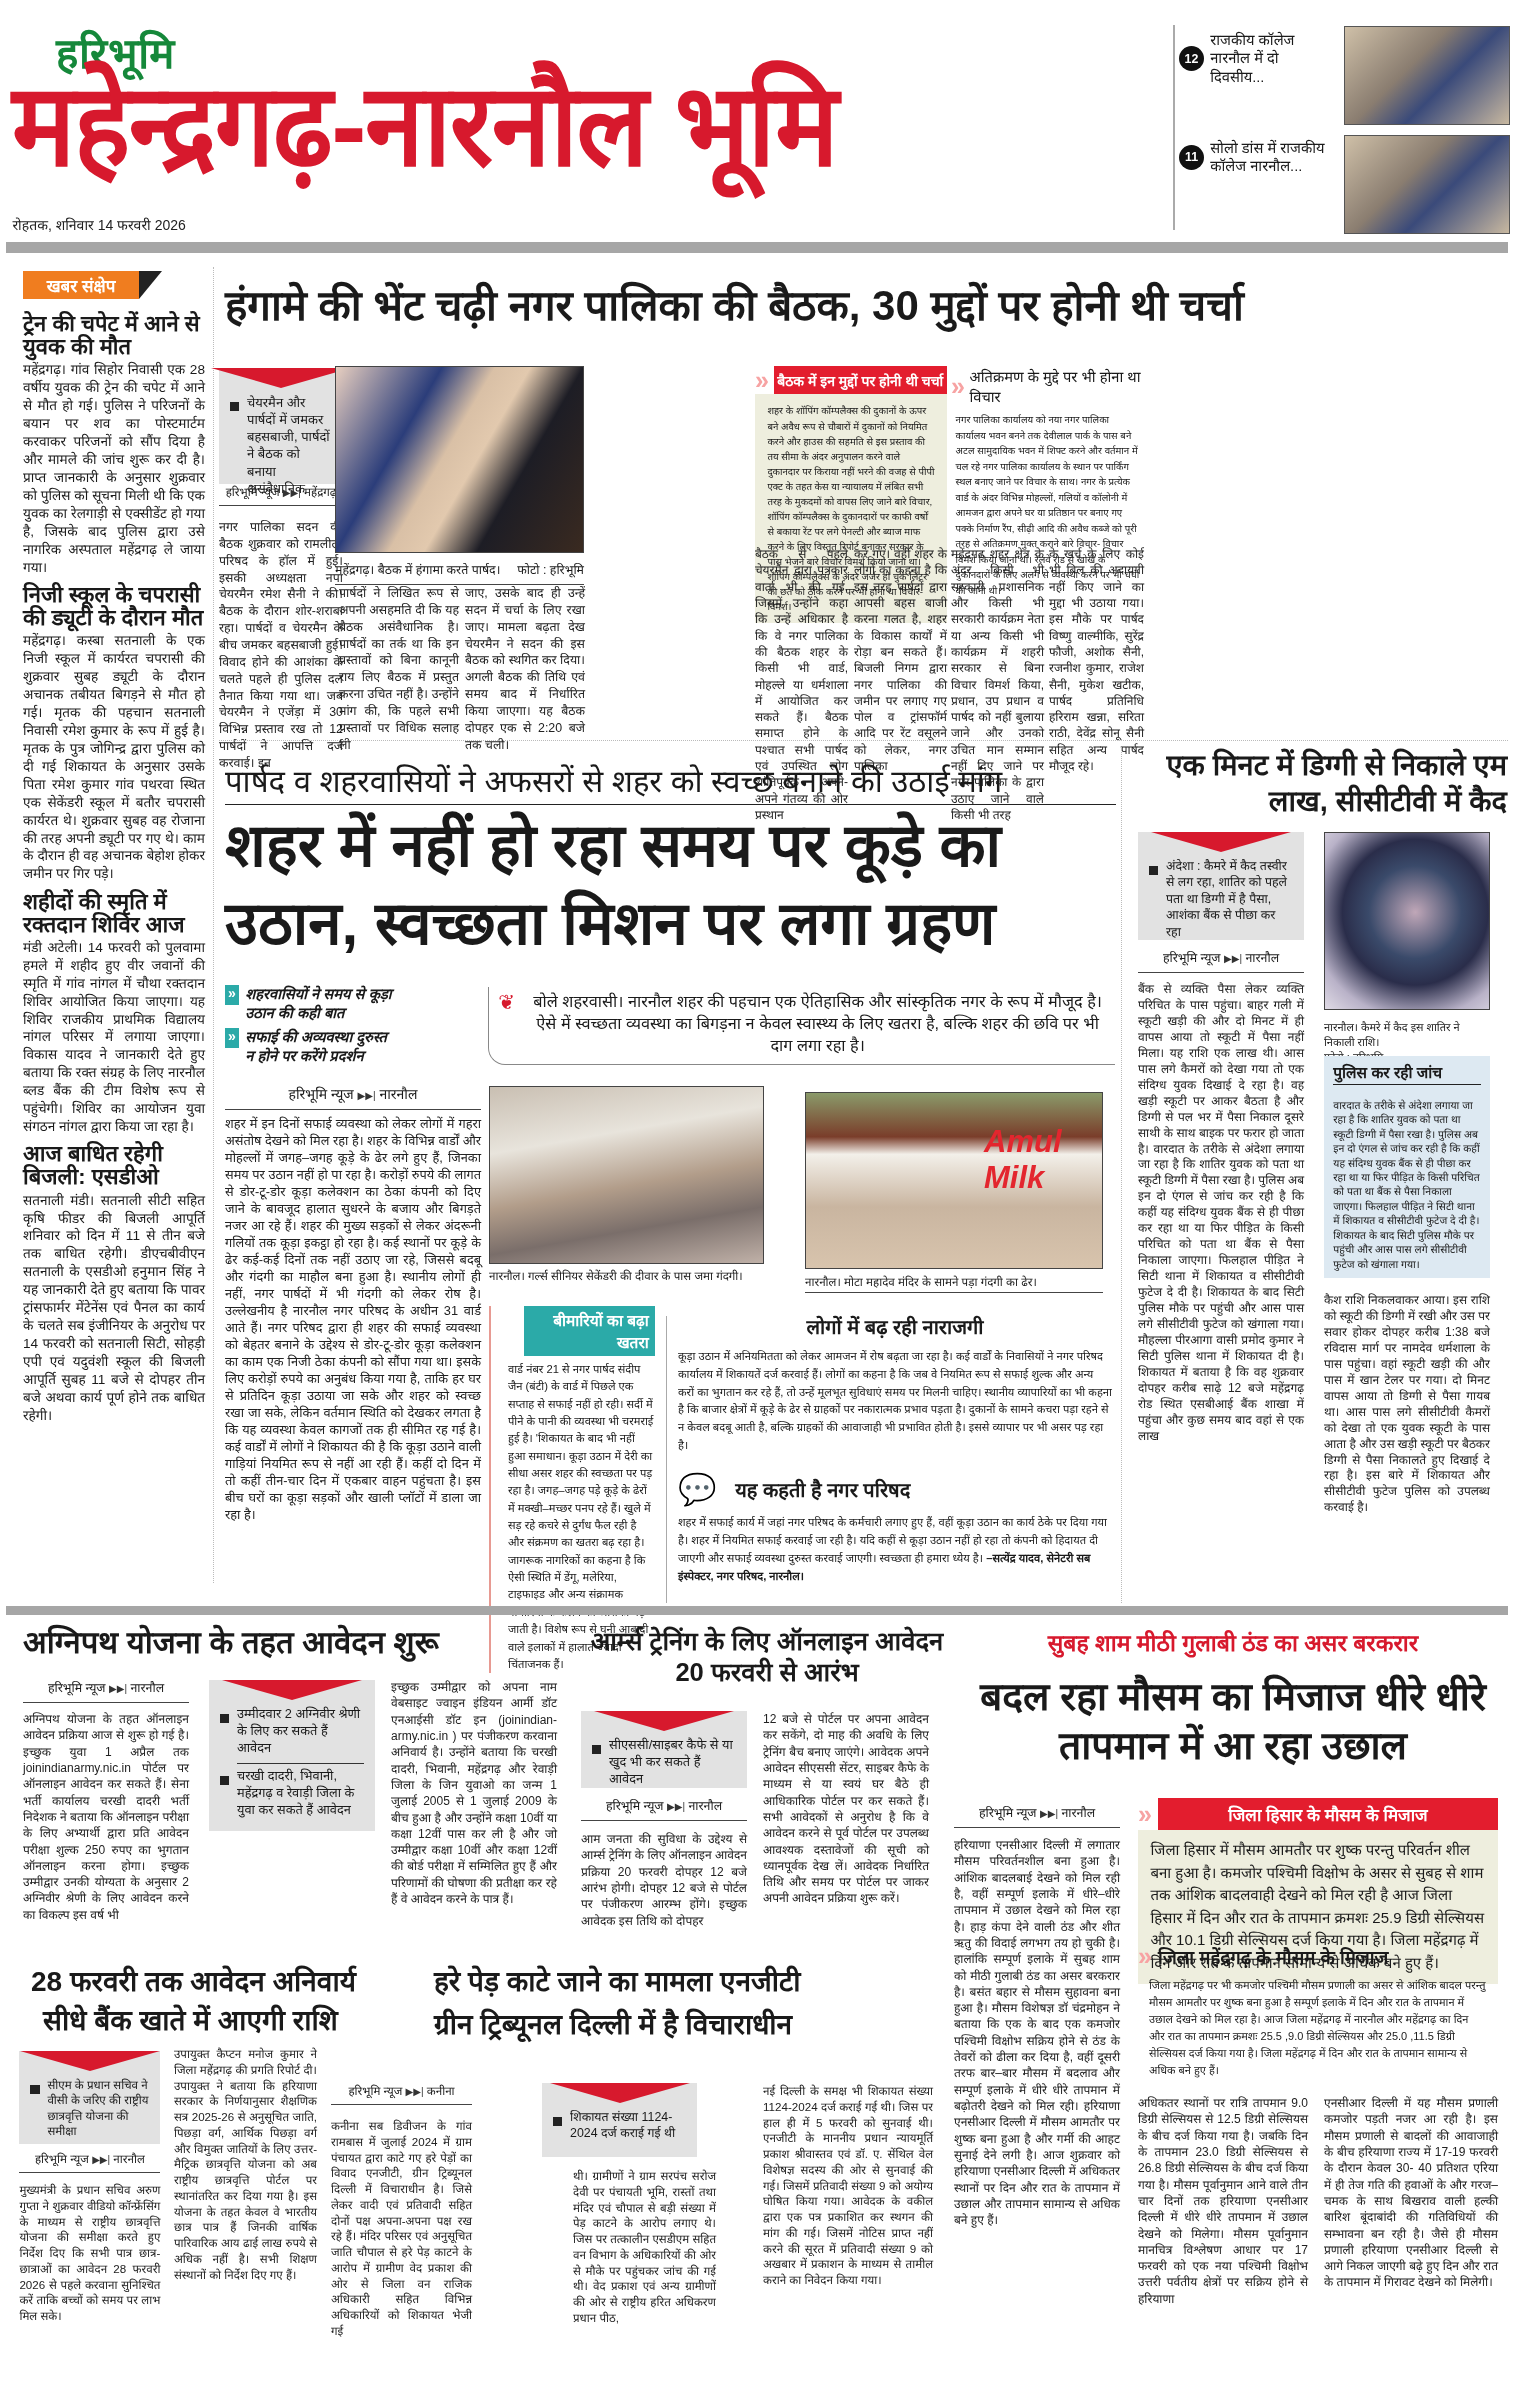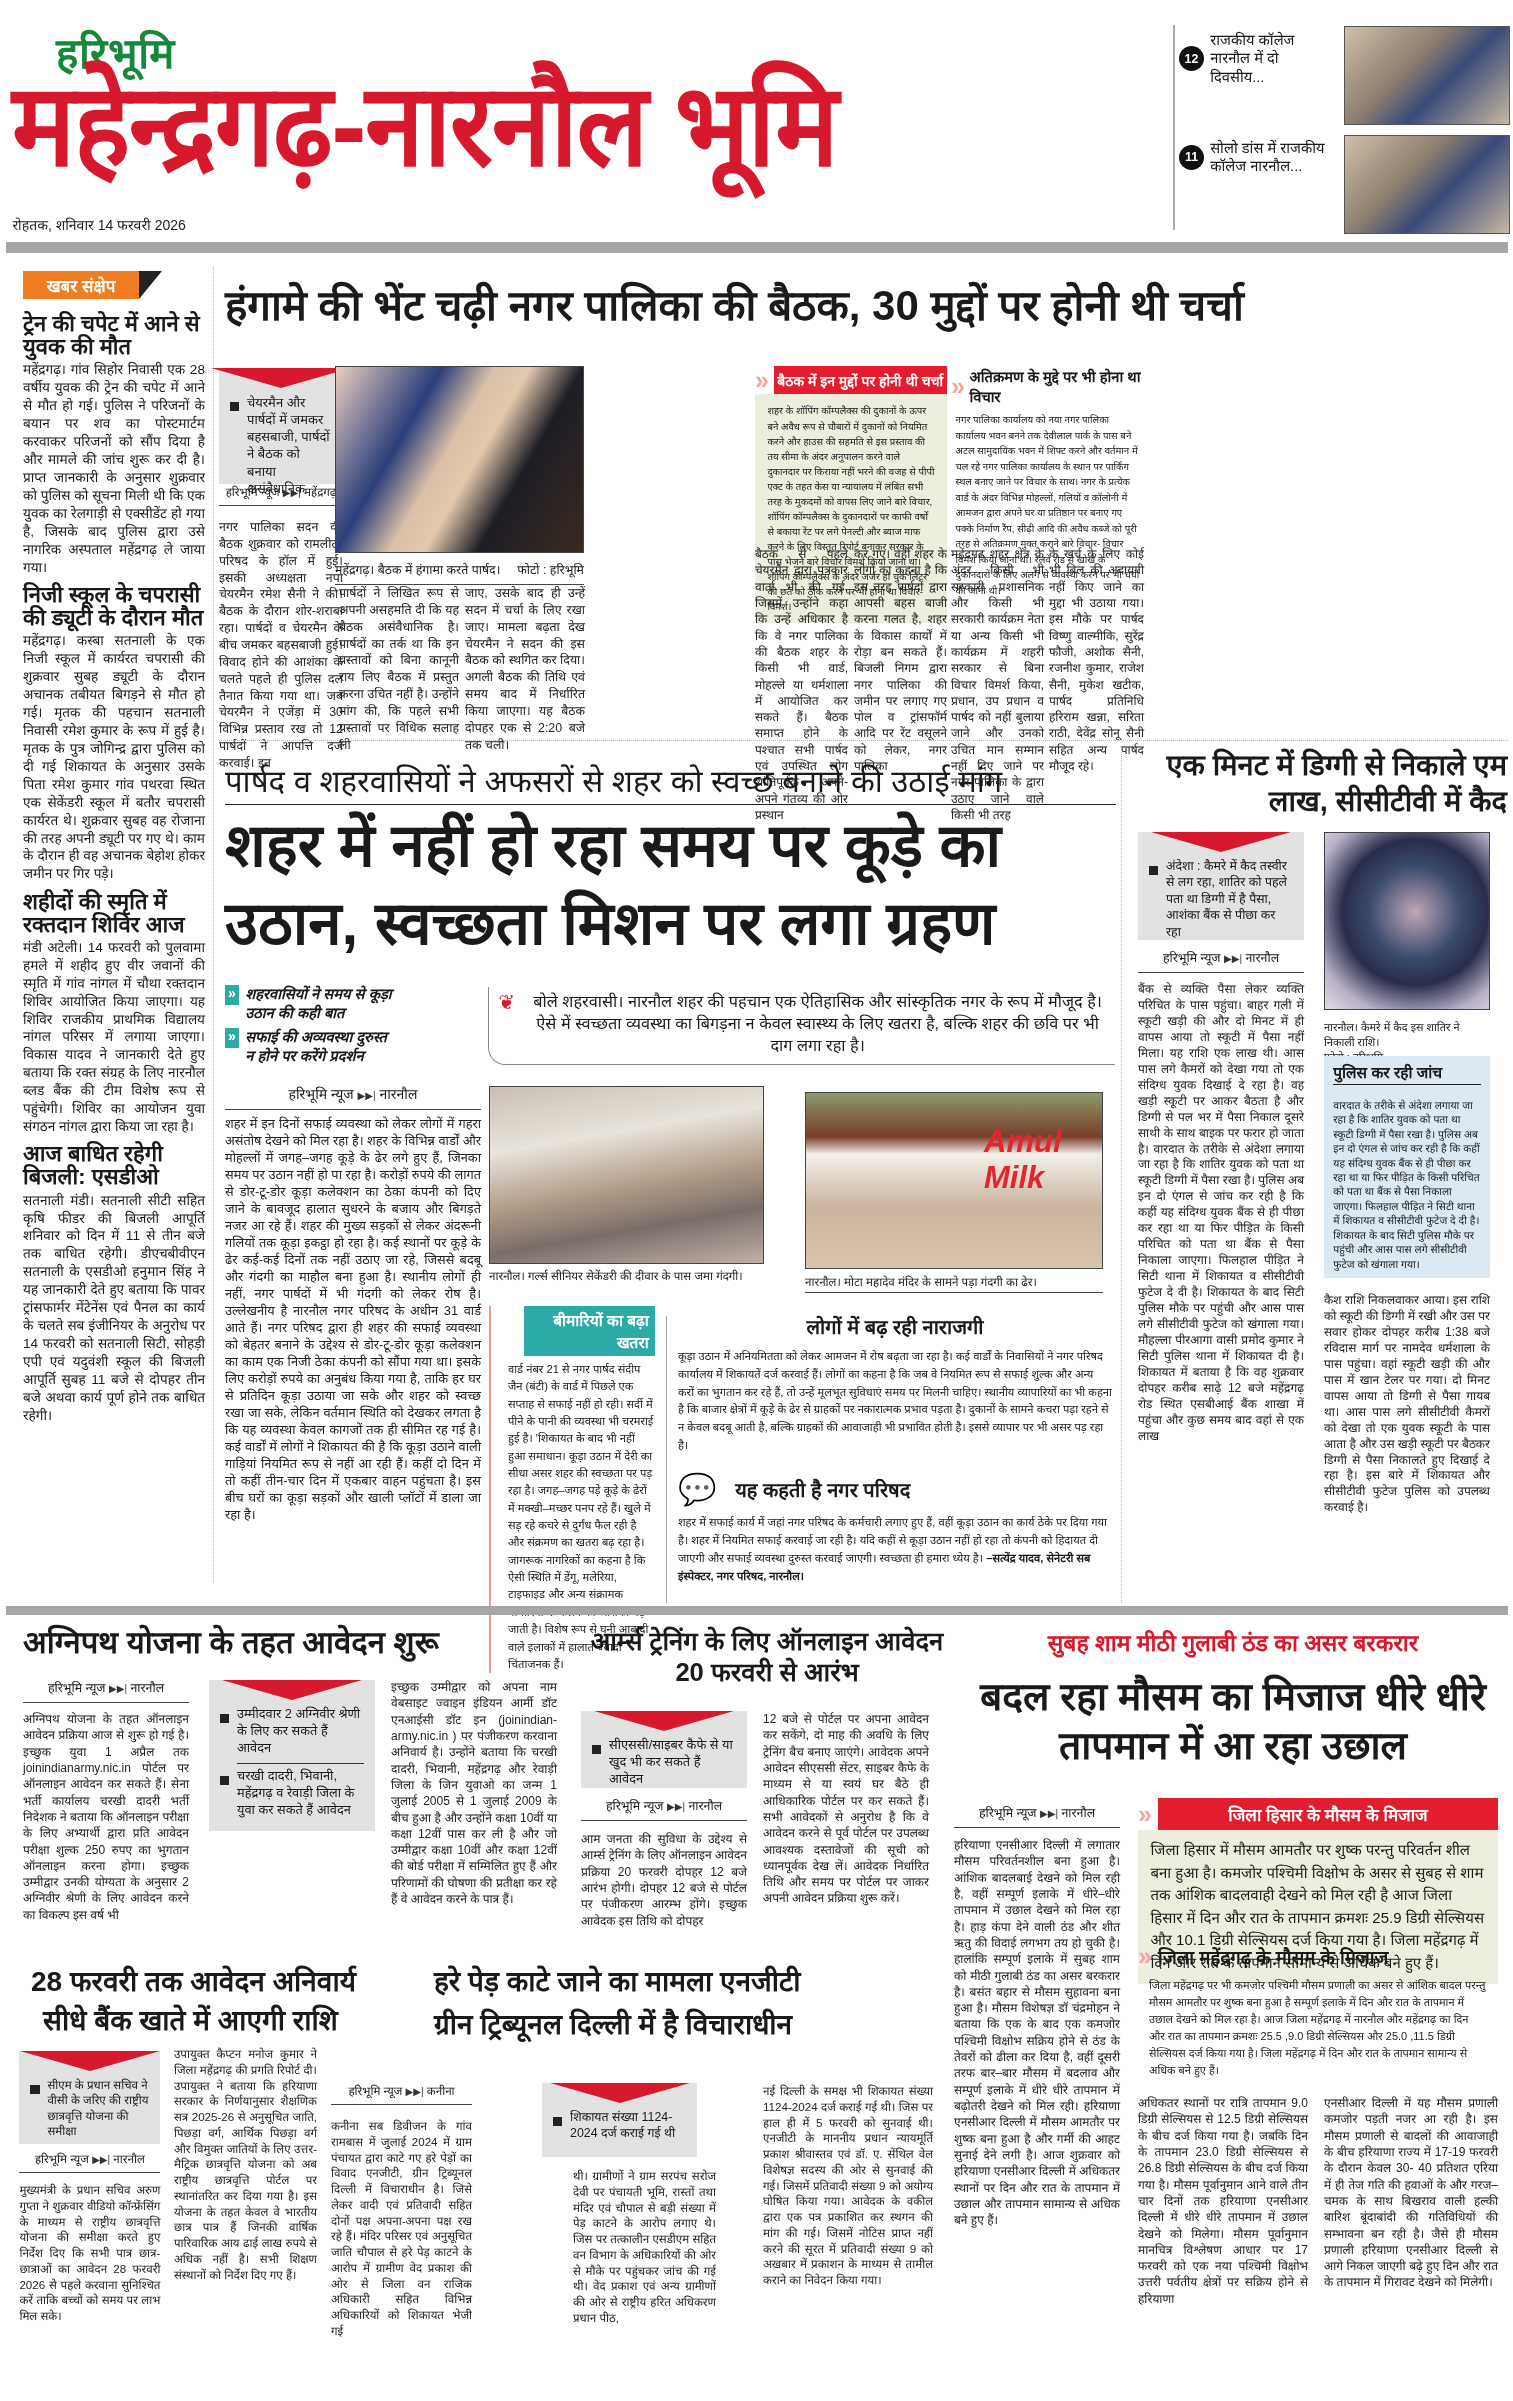--- a/index.html
+++ b/index.html
@@ -99,21 +99,21 @@
   <div class="abs" style="left:755px;top:366px;width:192px">
     <div style="display:flex;align-items:center;gap:4.6px">
         <span class="chev">»</span>
         <div class="redbar" style="flex:1;font-size:14px">बैठक में इन मुद्दों पर होनी थी चर्चा</div>
       </div>
     <div class="shade" style="font-size:9.7px;line-height:1.55">शहर के शॉपिंग कॉम्पलैक्स की दुकानों के ऊपर बने अवैध रूप से चौबारों में दुकानों को नियमित करने और हाउस की सहमति से इस प्रस्ताव की तय सीमा के अंदर अनुपालन करने वाले दुकानदार पर किराया नहीं भरने की वजह से पीपी एक्ट के तहत केस या न्यायालय में लंबित सभी तरह के मुकदमों को वापस लिए जाने बारे विचार, शॉपिंग कॉम्पलैक्स के दुकानदारों पर काफी वर्षों से बकाया रेंट पर लगे पेनल्टी और ब्याज माफ करने के लिए विस्तृत रिपोर्ट बनाकर सरकार के पास भेजने बारे विचार विमर्श किया जाना था। शॉपिंग कॉम्पलैक्स के अंदर जर्जर हो चुके लिंटर की छत को ठीक करने पर भी होना था विचार-विमर्श।</div>
   </div>
   <div class="abs" style="left:951px;top:366px;width:194px">
     <div style="display:flex;align-items:center;gap:4.6px">
         <span class="chev">»</span>
-        <div style="font-weight:700;font-size:14.7px">अतिक्रमण के मुद्दे पर भी होना था विचार</div>
+        <div style="font-weight:400;font-size:14.7px">अतिक्रमण के मुद्दे पर भी होना था विचार</div>
       </div>
     <div style="font-size:9.7px;line-height:1.6;padding:6.2px 4.6px">नगर पालिका कार्यालय को नया नगर पालिका कार्यालय भवन बनने तक देवीलाल पार्क के पास बने अटल सामुदायिक भवन में शिफ्ट करने और वर्तमान में चल रहे नगर पालिका कार्यालय के स्थान पर पार्किंग स्थल बनाए जाने पर विचार के साथ। नगर के प्रत्येक वार्ड के अंदर विभिन्न मोहल्लों, गलियों व कॉलोनी में आमजन द्वारा अपने घर या प्रतिष्ठान पर बनाए गए पक्के निर्माण रैंप, सीढ़ी आदि की अवैध कब्जे को पूरी तरह से अतिक्रमण मुक्त कराने बारे विचार- विचार विमर्श किया जाना था। रेलवे रोड से खोखे के दुकानदारों के लिए अलग से व्यवस्था करने पर भी चर्चा की जानी थी।</div>
   </div>
   <div class="abs body" style="left:755px;top:546px;width:93px;font-size:12px">बैठक से पहले चेयरमैन द्वारा पत्रकार वार्ता भी की गई, जिसमें उन्होंने कहा कि उन्हें अधिकार है कि वे नगर पालिका की बैठक शहर के किसी भी वार्ड, मोहल्ले या धर्मशाला में आयोजित कर सकते हैं। बैठक समाप्त होने के पश्चात सभी पार्षद एवं उपस्थित लोग शांतिपूर्वक अपने-अपने गंतव्य की ओर प्रस्थान</div>
   <div class="abs body" style="left:854px;top:546px;width:93px;font-size:12px">कर गए। वहीं शहर के लोगों का कहना है कि इस तरह पार्षदों द्वारा आपसी बहस बाजी करना गलत है, शहर के विकास कार्यों में रोड़ा बन सकते हैं। बिजली निगम द्वारा नगर पालिका की जमीन पर लगाए गए पोल व ट्रांसफॉर्म आदि पर रेंट वसूलने को लेकर, नगर पालिका</div>
   <div class="abs body" style="left:951px;top:546px;width:93px;font-size:12px">महेंद्रगढ़ शहर क्षेत्र के अंदर किसी भी सरकारी प्रशासनिक और किसी भी सरकारी कार्यक्रम नेता या अन्य किसी भी कार्यक्रम में शहरी सरकार से बिना विचार विमर्श किया, प्रधान, उप प्रधान व पार्षद को नहीं बुलाया जाने और उनको उचित मान सम्मान नहीं दिए जाने पर नगर पालिका के द्वारा उठाए जाने वाले किसी भी तरह</div>
   <div class="abs body" style="left:1049px;top:546px;width:95px;font-size:12px">के खर्च के लिए कोई भी बिल की अदायगी नहीं किए जाने का मुद्दा भी उठाया गया। इस मौके पर पार्षद विष्णु वाल्मीकि, सुरेंद्र फौजी, अशोक सैनी, रजनीश कुमार, राजेश सैनी, मुकेश खटीक, पार्षद प्रतिनिधि हरिराम खन्ना, सरिता राठी, देवेंद्र सोनू सैनी सहित अन्य पार्षद मौजूद रहे।</div>
 
   <div class="abs hsep" style="left:219px;top:740px;width:1289px"></div>
 

